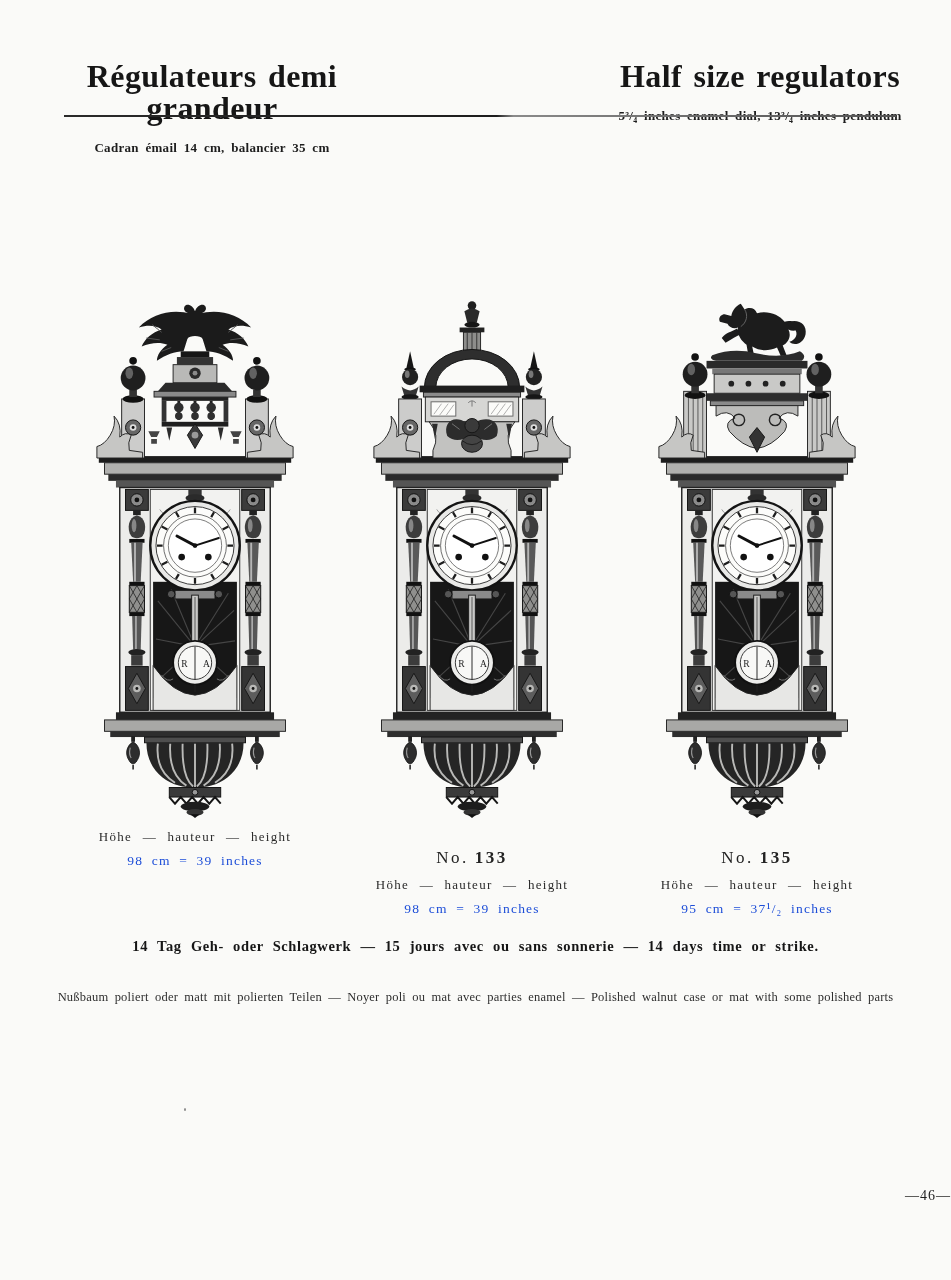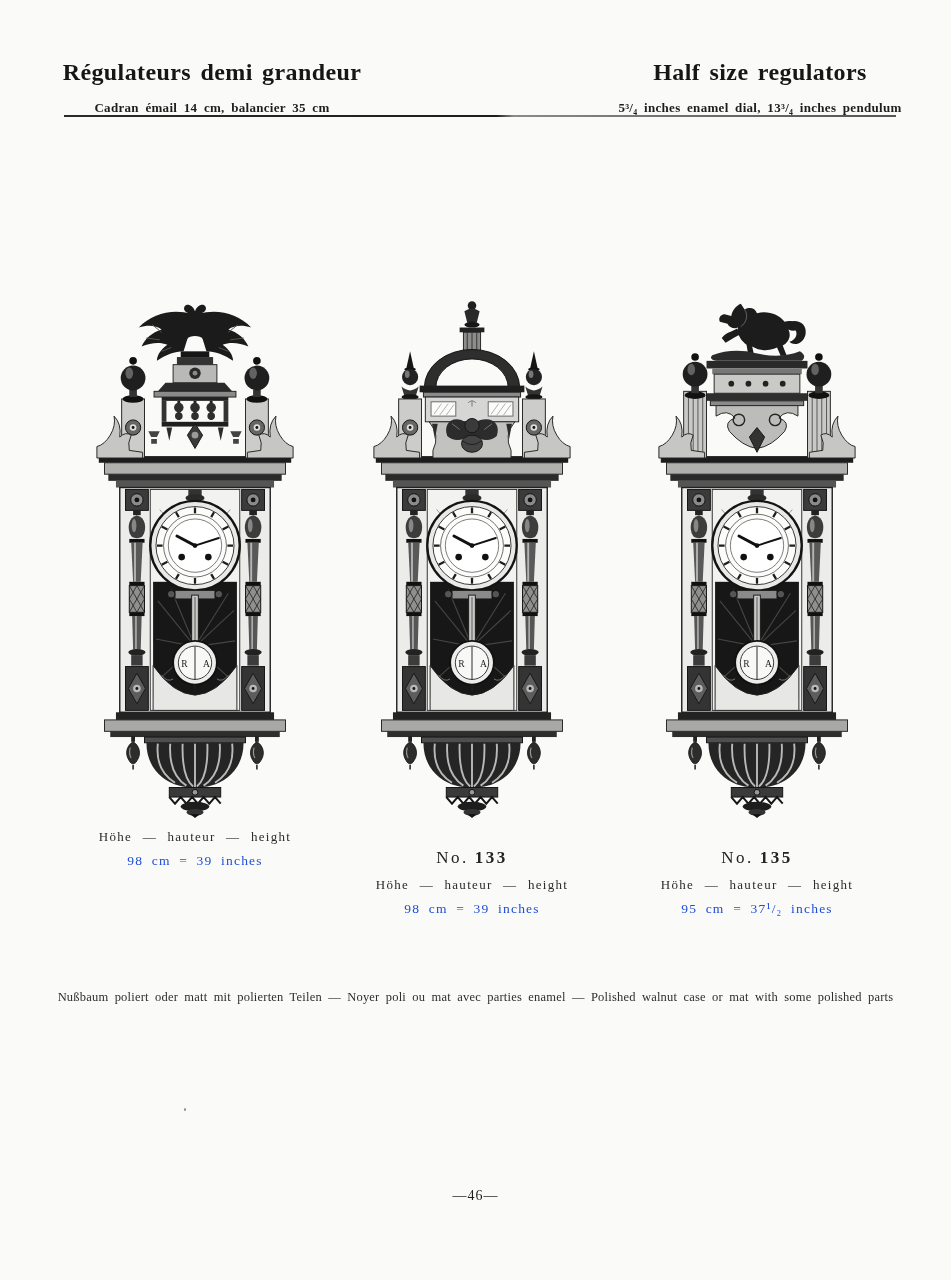--- a/index.html
+++ b/index.html
@@ -3,21 +3,21 @@
 <meta charset="utf-8">
 <style>
   html,body{margin:0;padding:0;background:#d8d8d6;}
   .page{
     position:relative; width:951px; height:1280px; margin:0 auto;
     background:#fafaf8; overflow:hidden;
     font-family:"Liberation Serif", serif; color:#1d1d1d;
   }
   
   .hcol{position:absolute; top:60px; text-align:center;}
-  .hcol .title{font-size:24px; font-weight:bold; letter-spacing:.4px; word-spacing:3px; line-height:1; color:#161616;}
+  .hcol .title{font-size:32px; font-weight:bold; letter-spacing:.4px; word-spacing:3px; line-height:1; color:#161616;}
   .hcol .subtitle{font-size:13px; font-weight:bold; margin-top:16px; letter-spacing:.3px; word-spacing:3px; color:#1d1d1d;}
   .hcol-1{left:62px;  width:300px;}
   .hcol-2{left:358px; width:270px;}
   .hcol-3{left:618px; width:284px;}
   .rule{
     position:absolute; top:115px; left:64px; width:832px; height:2px; border:none; margin:0;
     background:linear-gradient(to right,#2a2a2a 0%,#1d1d1d 52%,#8a8a8a 54%,#6a6a6a 78%,#555 100%);
   }
   
   .product{position:absolute; width:300px; margin:0; text-align:center;}
@@ -27,21 +27,21 @@
   .product svg.clock{display:block; margin:0 auto;}
   .no-line{margin-top:28px; font-size:17px; letter-spacing:2.5px; color:#222;}
   .no-line b{font-weight:bold; margin-left:6px;}
   .dim-line{margin-top:9px; font-size:13px; letter-spacing:1.3px; word-spacing:6px; color:#2b2b2b;}
   .size-line{margin-top:8px; font-size:13.5px; letter-spacing:1.2px; word-spacing:4px; color:#1d4ed8;}
   
   .movement{position:absolute; top:938px; left:0; width:100%; text-align:center;
     font-size:14.5px; font-weight:bold; letter-spacing:.6px; word-spacing:5px; color:#161616;}
   .finish{position:absolute; top:990px; left:0; width:100%; text-align:center;
     font-size:12.5px; letter-spacing:.2px; word-spacing:3px; color:#2e2e2e;}
-  .pageno{position:absolute; top:1188px; left:0; width:100%; text-align:center;
+  .pageno{position:absolute; top:1188px; left:0; width:100%; text-align:right;
     font-size:14px; letter-spacing:1px; color:#1d1d1d;}
   .artifact-dot{position:absolute; left:184px; top:1108px; width:2px; height:3px; background:#8a8a8a; border-radius:50%;}
 </style>
 </head>
 <body>
 
 <div class="page">
 
   <div class="hcol hcol-1">
     <div class="title">Régulateurs demi grandeur</div>
@@ -322,18 +322,19 @@
     </svg>
     <figcaption>
       <div class="no-line">
         <span>No.</span><b>135</b>
       </div>
       <div class="dim-line">Höhe — hauteur — height</div>
       <div class="size-line">95 cm = 37¹/₂ inches</div>
     </figcaption>
   </figure>
 
+  <div class="movement">14 Tag Geh- oder Schlagwerk — 15 jours avec ou sans sonnerie — 14 days time or strike.</div>
   <div class="finish">Nußbaum poliert oder matt mit polierten Teilen — Noyer poli ou mat avec parties enamel — Polished walnut case or mat with some polished parts</div>
 
   <div class="artifact-dot"></div>
 
   <footer class="pageno">—46—</footer>
 </div>
 
 </body></html>

